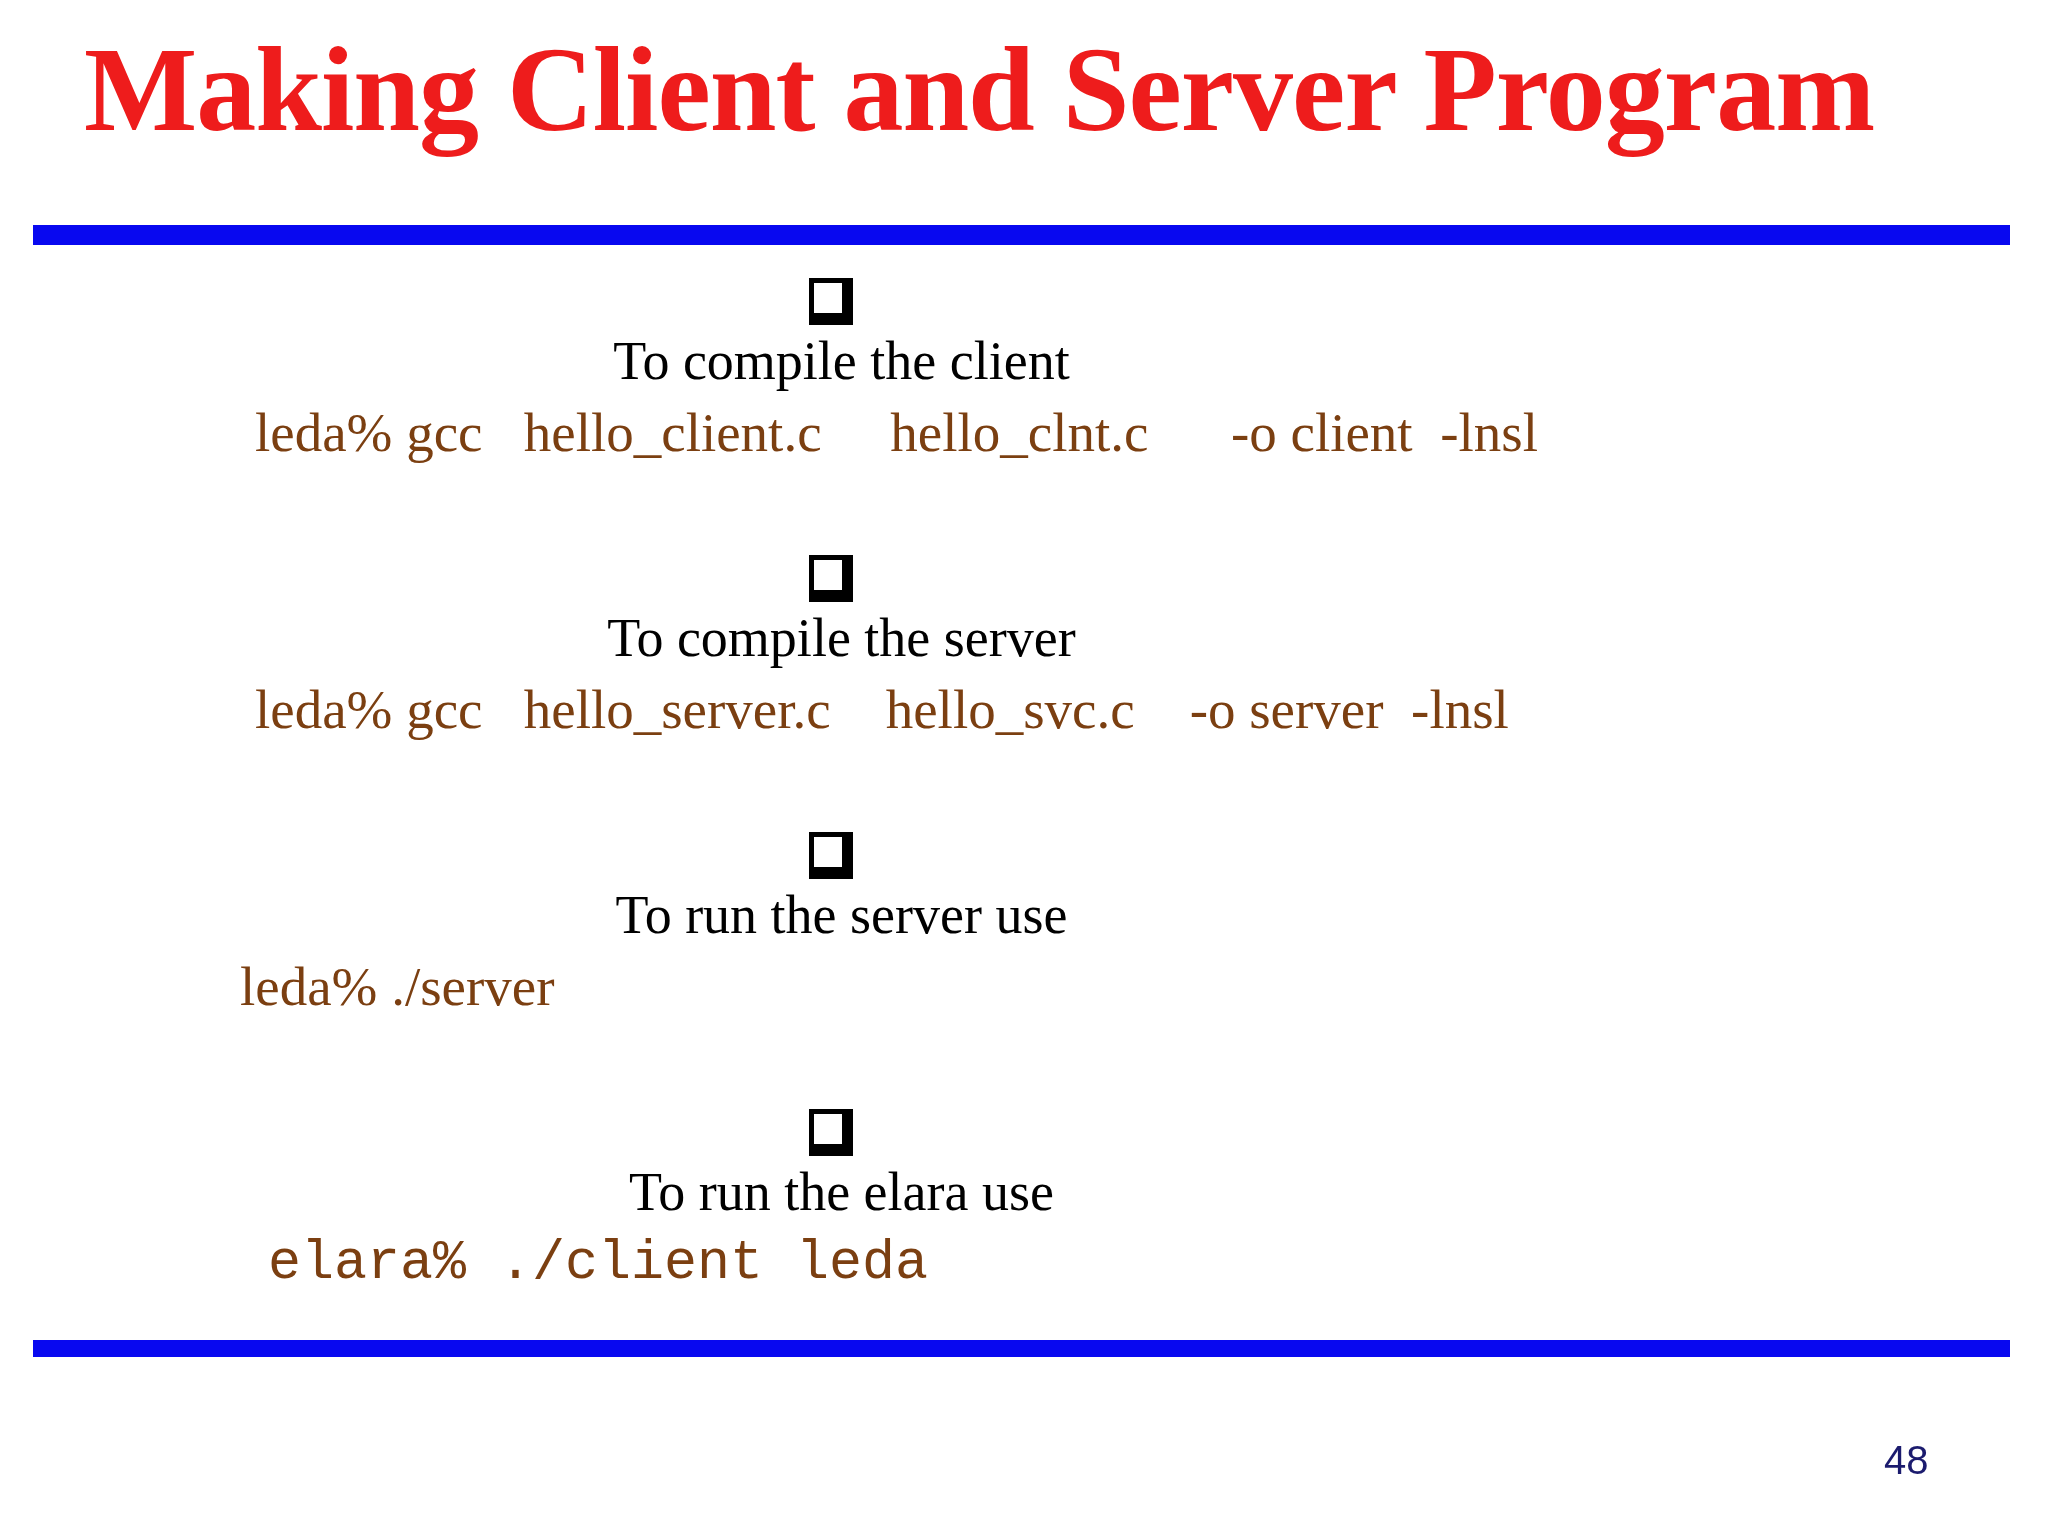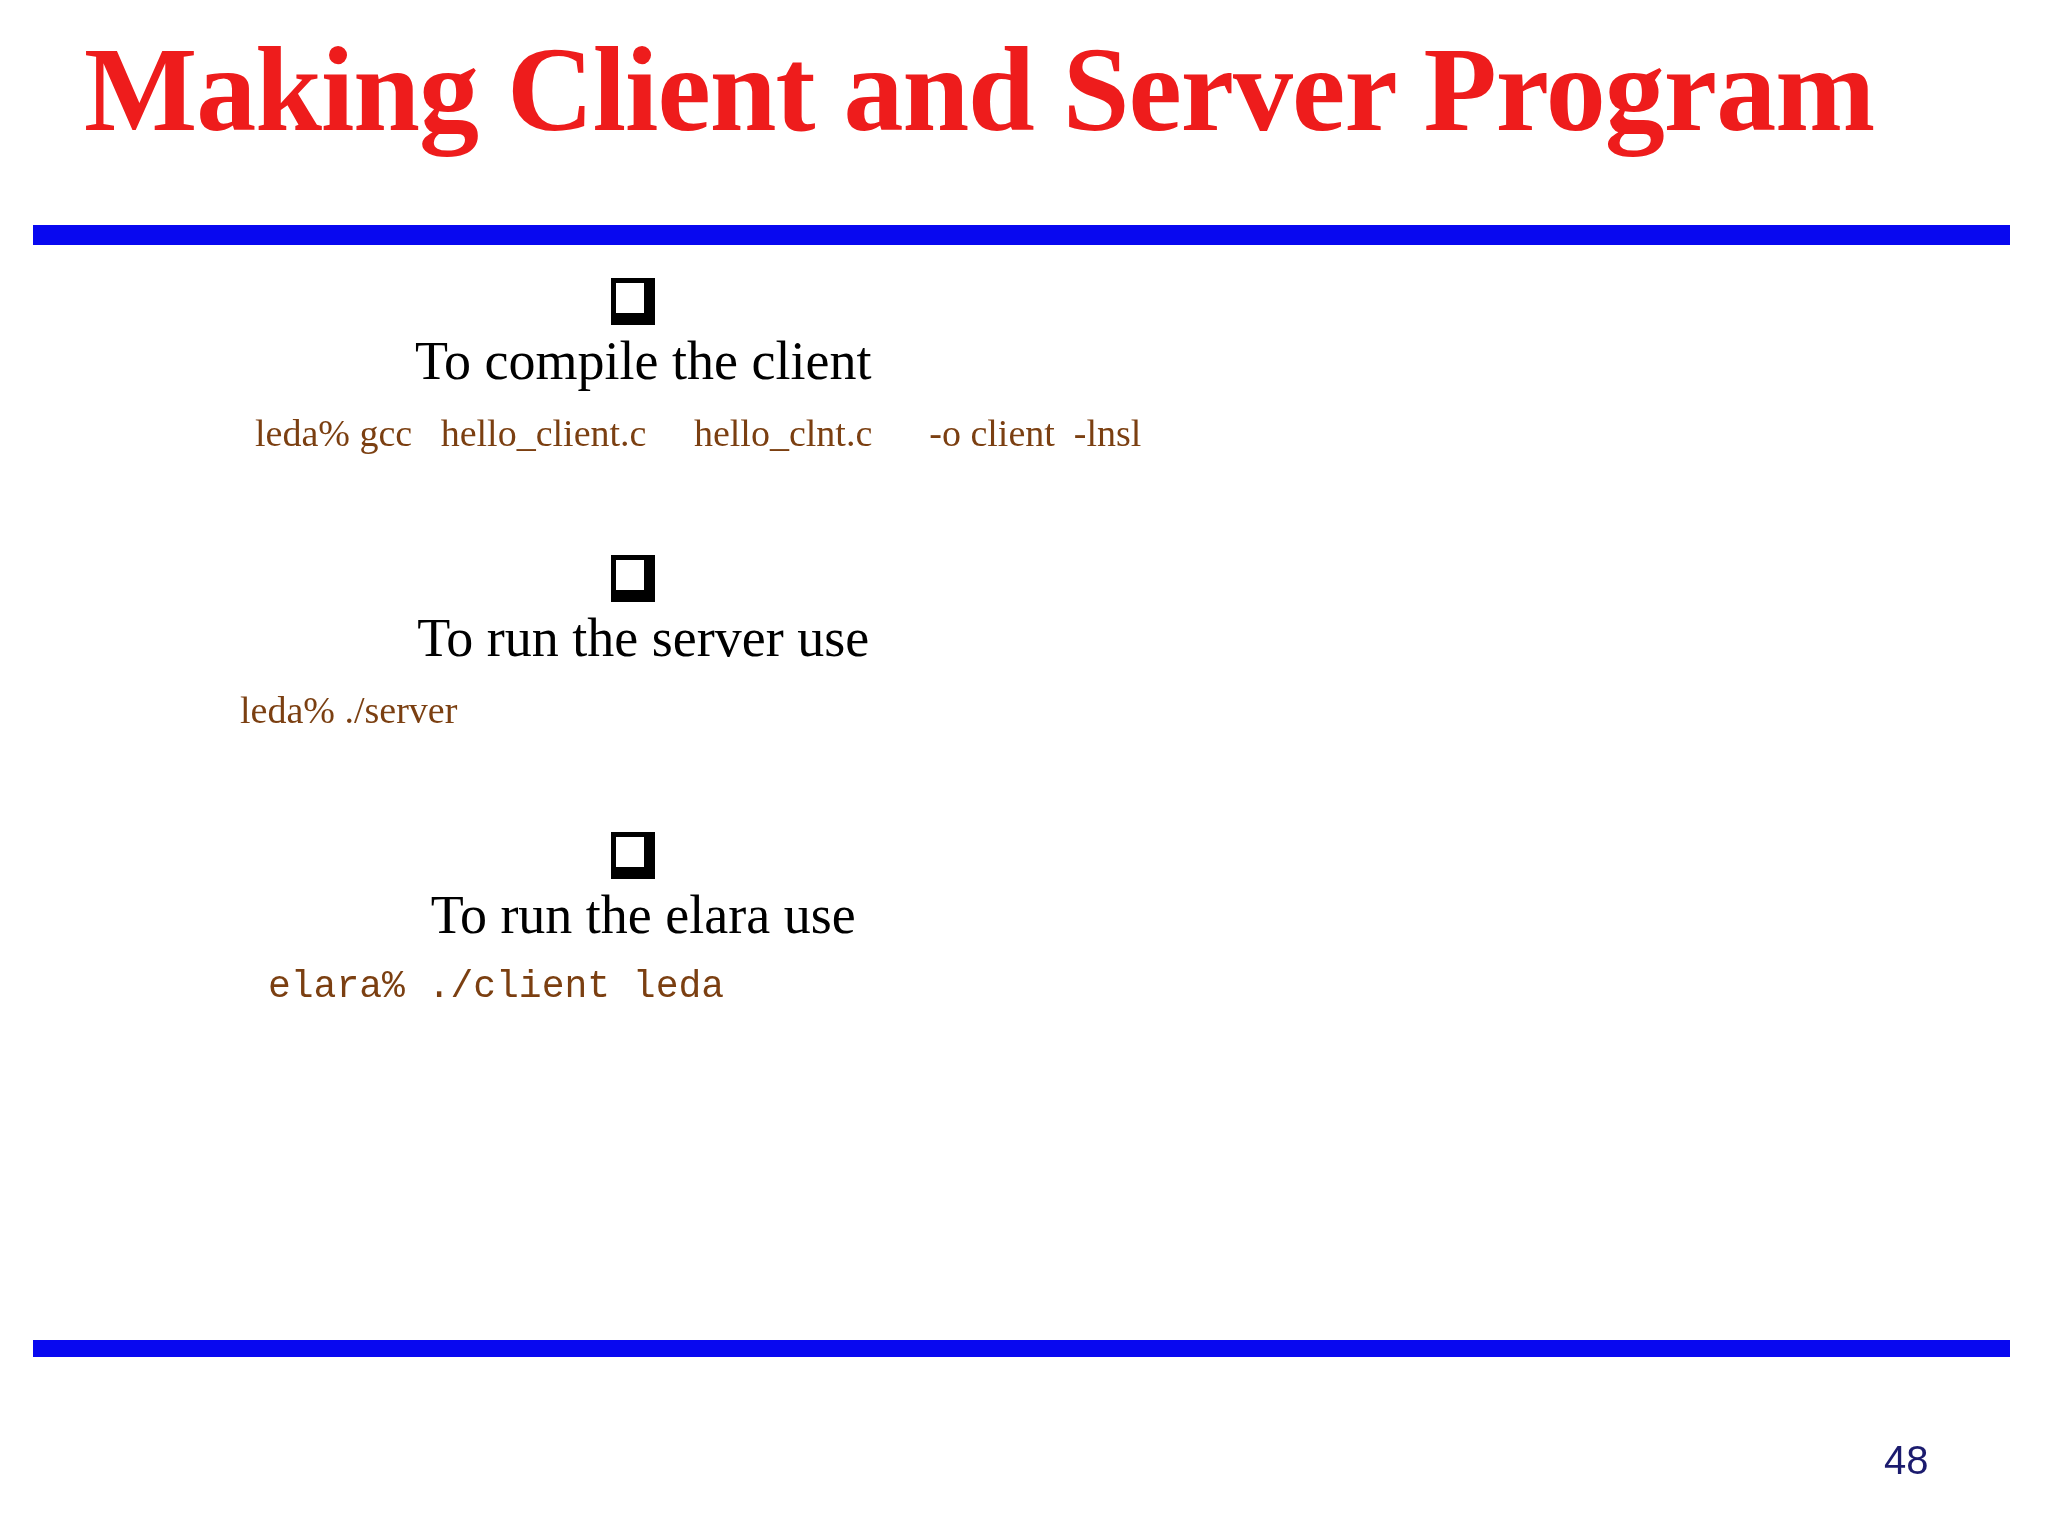--- a/index.html
+++ b/index.html
@@ -61,21 +61,21 @@
     width:44px;height:47px;
     border:5px solid #000;
     border-right-width:11px;
     border-bottom-width:12px;
     background:var(--background_white);
     margin-right:20px;
     flex:0 0 auto;
   }
   .bullet-label{white-space:pre;}
   .command{
-    font-size:38px;
+    font-size:55px;
     line-height:72px;
     color:var(--command_brown);
     white-space:pre;
   }
   .indent-a{margin-left:110px;}
   .indent-b{margin-left:95px;}
   .indent-c{margin-left:123px;font-family:Liberation Mono, monospace;}
   .page-number{
     position:absolute;
     top:1438px;left:1884px;
@@ -96,20 +96,27 @@
   <div class="content">
 
     <div class="section">
       <div class="bullet-line">
         <span class="bullet-square"></span>
         <span class="bullet-label">To compile the client</span>
       </div>
       <div class="command indent-a">leda% gcc   hello_client.c     hello_clnt.c      -o client  -lnsl</div>
     </div>
 
+    <div class="section">
+      <div class="bullet-line">
+        <span class="bullet-square"></span>
+        <span class="bullet-label">To compile the server</span>
+      </div>
+      <div class="command indent-a">leda% gcc   hello_server.c    hello_svc.c    -o server  -lnsl</div>
+    </div>
 
     <div class="section">
       <div class="bullet-line">
         <span class="bullet-square"></span>
         <span class="bullet-label">To run the server use</span>
       </div>
       <div class="command indent-b">leda% ./server</div>
     </div>
 
     <div class="section">

